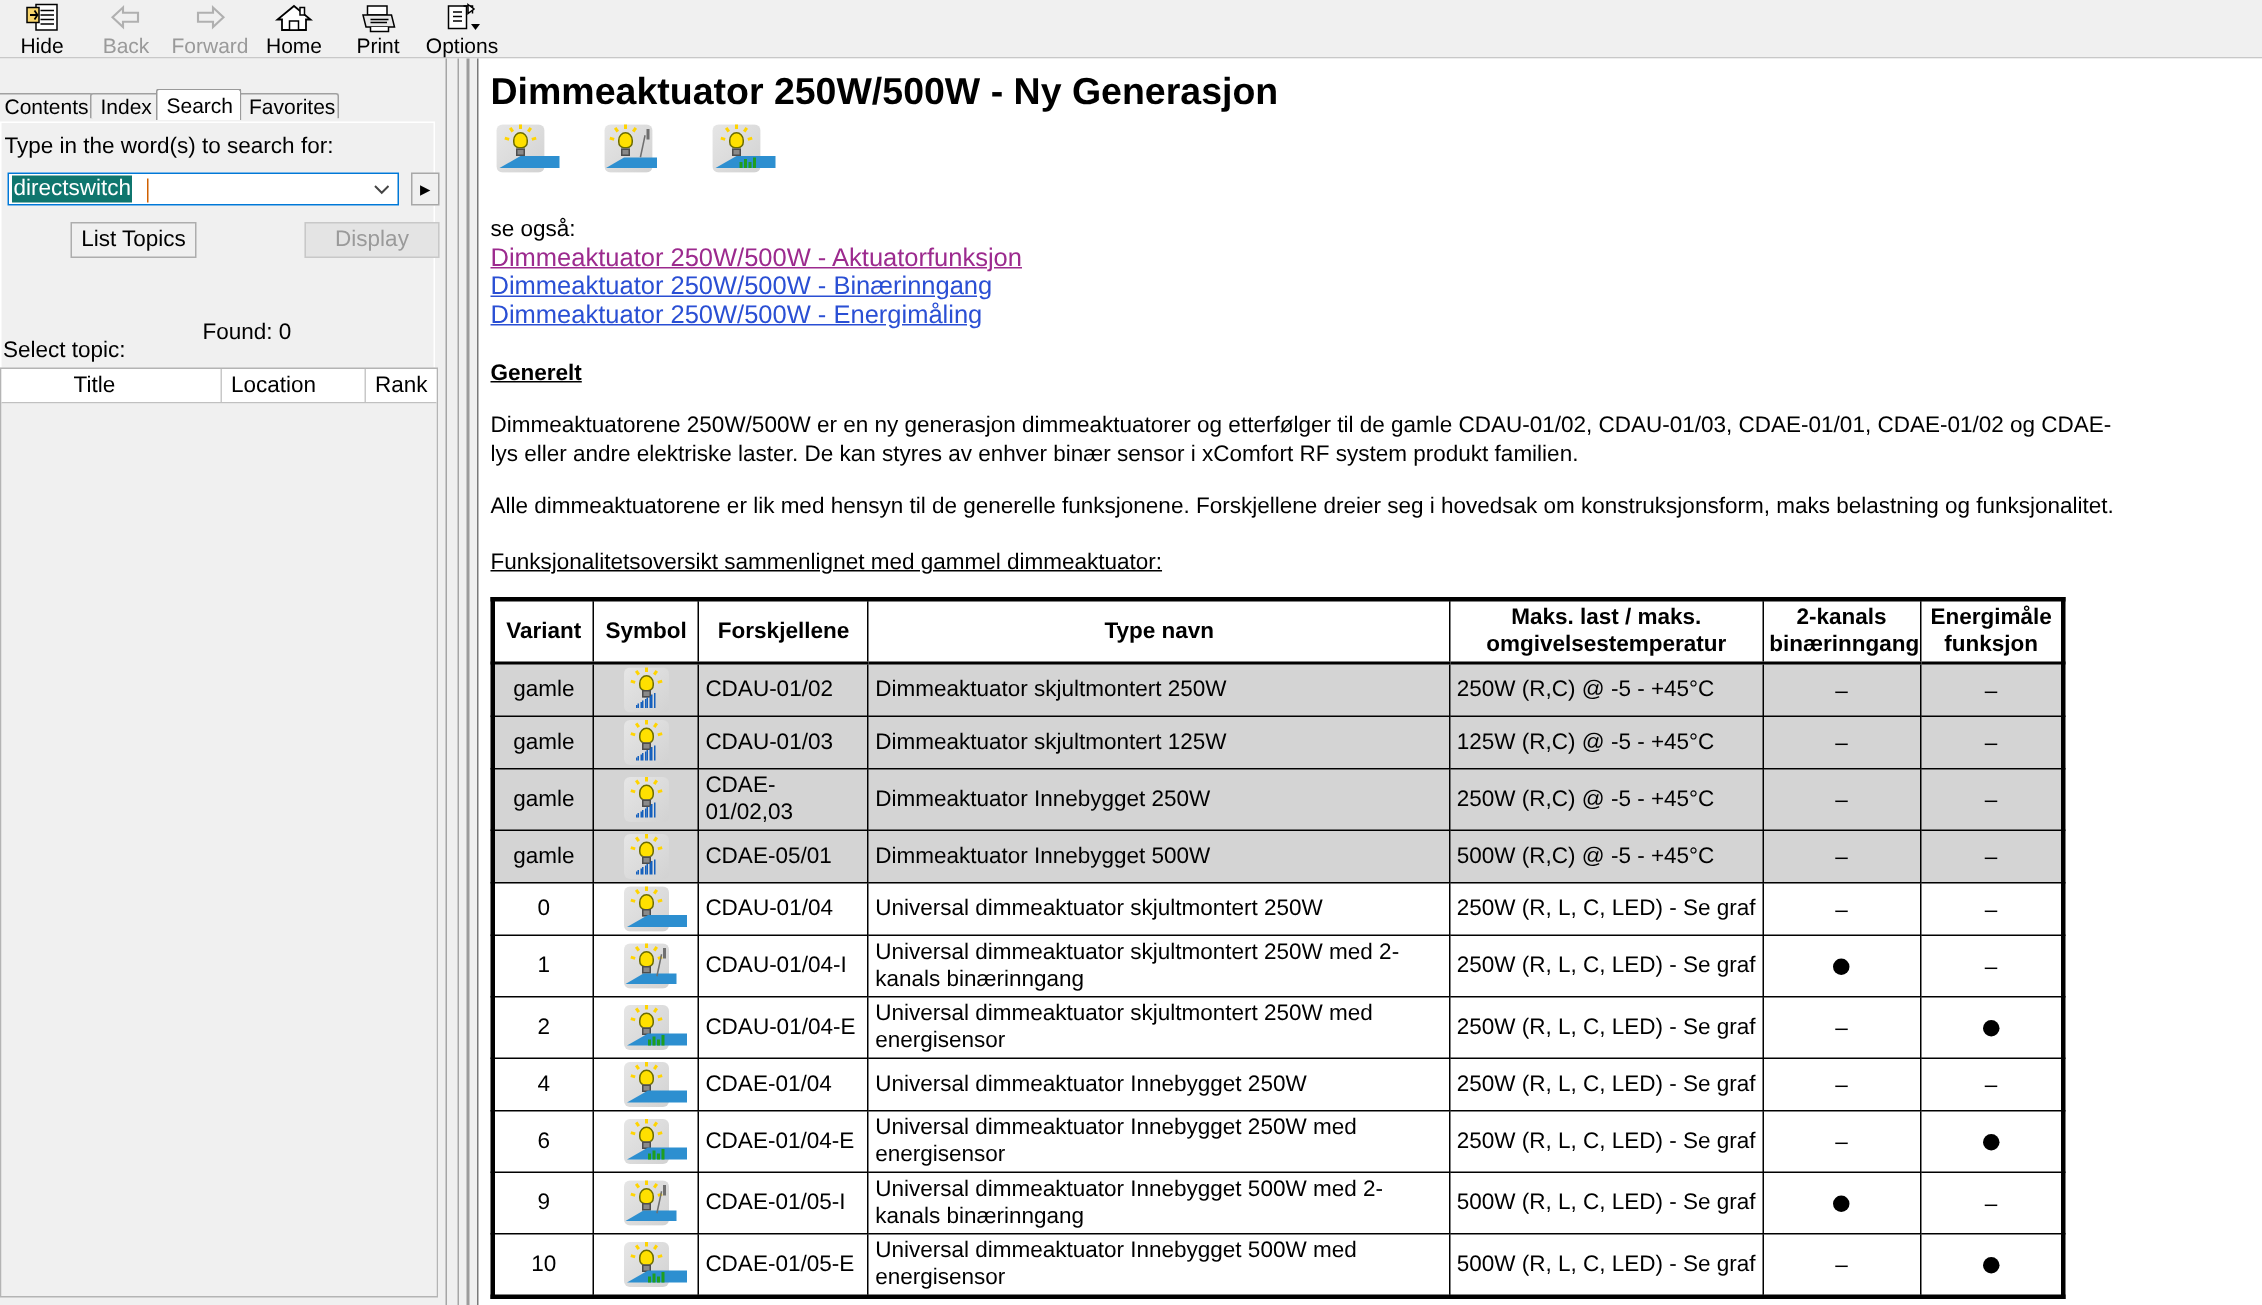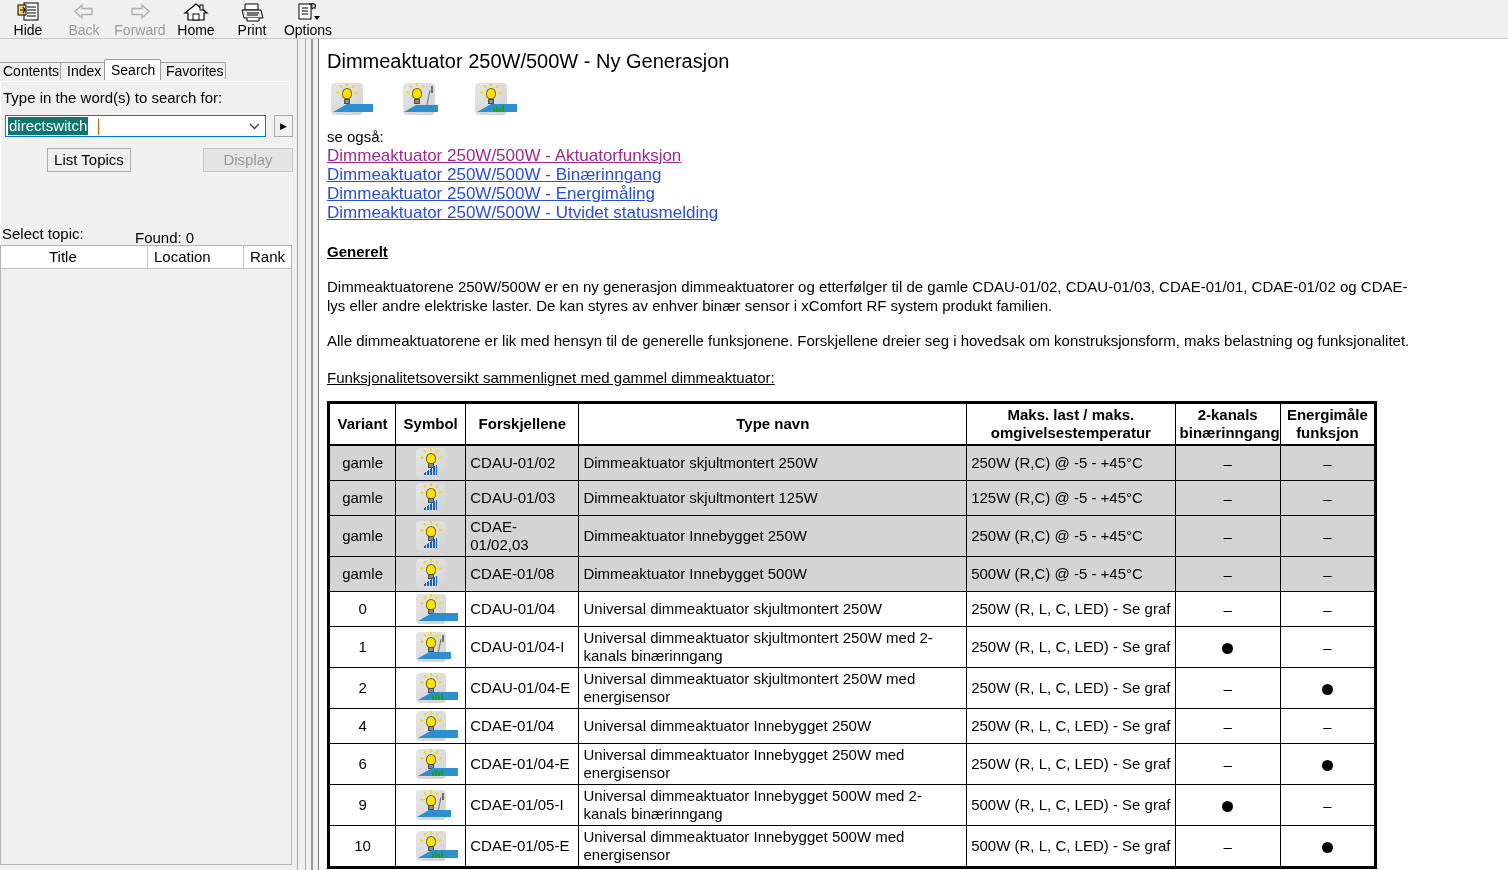--- a/index.html
+++ b/index.html
@@ -71,21 +71,21 @@
     background:#f0f0f0;border:1px solid #a8a8a8;box-sizing:border-box;
     display:flex;align-items:center;justify-content:center;font-size:9px;color:#000;
   }
   .btn{
     position:absolute;height:24px;
     background:#f0f0f0;border:1px solid #adadad;box-sizing:border-box;
     font-size:15px;line-height:22px;text-align:center;color:#000;
   }
   .btn.disabled{background:#e4e4e4;border-color:#c8c8c8;color:#9a9a9a;}
   .selecttopic{position:absolute;left:2px;top:186px;font-size:15px;}
-  .found{position:absolute;left:135px;top:190px;font-size:15px;}
+  .found{position:absolute;left:135px;top:174px;font-size:15px;}
   .resultgrid{
     position:absolute;left:0px;top:206px;width:292px;height:620px;
     background:#f0f0f0;border:1px solid #b4b4b4;box-sizing:border-box;
   }
   .rg-header{
     position:absolute;left:0;top:0;height:23px;width:100%;
     background:#ffffff;border-bottom:1px solid #c0c0c0;box-sizing:border-box;
   }
   .rg-col{
     position:absolute;top:0;height:22px;line-height:22px;
@@ -103,25 +103,25 @@
   .splitter .bar3{position:absolute;left:16px;top:0;width:2px;height:831px;background:#9c9c9c;}
 
   
   .content{
     position:absolute;left:318px;top:39px;width:1190px;height:831px;
     background:#ffffff;overflow:hidden;
     border-left:1px solid #7a7a7a;box-sizing:border-box;
   }
   .cbody{position:absolute;left:8px;top:0;width:1180px;}
   h1.title{
-    font-size:20px;font-weight:normal;margin:10px 0 0 0;line-height:24px;
+    font-size:25px;font-weight:bold;margin:10px 0 0 0;line-height:24px;
   }
   .iconrow{margin-top:10px;height:36px;position:relative;}
   .bigicon{position:absolute;top:0;width:32px;height:32px;}
-  .seogsa{margin-top:8px;font-size:15px;line-height:19px;}
+  .seogsa{margin-top:24px;font-size:15px;line-height:19px;}
   .linklist{margin-top:0px;}
   .linklist a{
     display:block;font-size:17px;line-height:19px;
     text-decoration:underline;
   }
   h2.gen{
     font-size:15px;font-weight:bold;margin:20px 0 0 0;
     text-decoration:underline;line-height:19px;
   }
   p.para{font-size:15px;line-height:19px;margin:16px 0 0 0;white-space:pre;}
@@ -369,21 +369,20 @@
           </span>
         </span>
       </div>
 
       <div class="seogsa">se også:</div>
 
       <div class="linklist">
         <a href="#" style="color:#9c2a8e;">Dimmeaktuator 250W/500W - Aktuatorfunksjon</a>
         <a href="#" style="color:#2a4fd4;">Dimmeaktuator 250W/500W - Binærinngang</a>
         <a href="#" style="color:#2a4fd4;">Dimmeaktuator 250W/500W - Energimåling</a>
-        <a href="#" style="color:#2a4fd4;">Dimmeaktuator 250W/500W - Utvidet statusmelding</a>
       </div>
 
       <h2 class="gen">Generelt</h2>
 
       <p class="para">Dimmeaktuatorene 250W/500W er en ny generasjon dimmeaktuatorer og etterfølger til de gamle CDAU-01/02, CDAU-01/03, CDAE-01/01, CDAE-01/02 og CDAE-
 lys eller andre elektriske laster. De kan styres av enhver binær sensor i xComfort RF system produkt familien.</p>
       <p class="para">Alle dimmeaktuatorene er lik med hensyn til de generelle funksjonene. Forskjellene dreier seg i hovedsak om konstruksjonsform, maks belastning og funksjonalitet.</p>
       <p class="sub">Funksjonalitetsoversikt sammenlignet med gammel dimmeaktuator:</p>
 
       <table class="dt">
@@ -491,21 +490,21 @@
                     <i style="left:0px;height:2px;"></i>
                     <i style="left:1.5px;height:3px;"></i>
                     <i style="left:3px;height:4px;"></i>
                     <i style="left:4.5px;height:5px;"></i>
                     <i style="left:6px;height:6px;"></i>
                     <i style="left:7.5px;height:7px;"></i>
                     <i style="left:9px;height:8px;"></i>
                     <i style="left:10.5px;height:9px;"></i>
                     <i style="left:12px;height:10px;"></i>
                   </span></span></td>
-              <td><span class="cellwrap">CDAE-01/08</span></td>
+              <td><span class="cellwrap">CDAE-05/01</span></td>
               <td><span class="cellwrap">Dimmeaktuator Innebygget 500W</span></td>
               <td><span class="cellwrap">500W (R,C) @ -5 - +45°C</span></td>
               <td class="c-mark"><span>–</span></td>
               <td class="c-mark"><span>–</span></td>
             </tr>
             <tr class="neu">
               <td class="c-variant"><span class="cellwrap">0</span></td>
               <td class="c-symbol"><span class="lamp"><span class="plate"></span>
     <span class="ray" style="left:8px;top:2px;transform:rotate(-35deg);"></span>
     <span class="ray" style="left:14px;top:0px;"></span>

